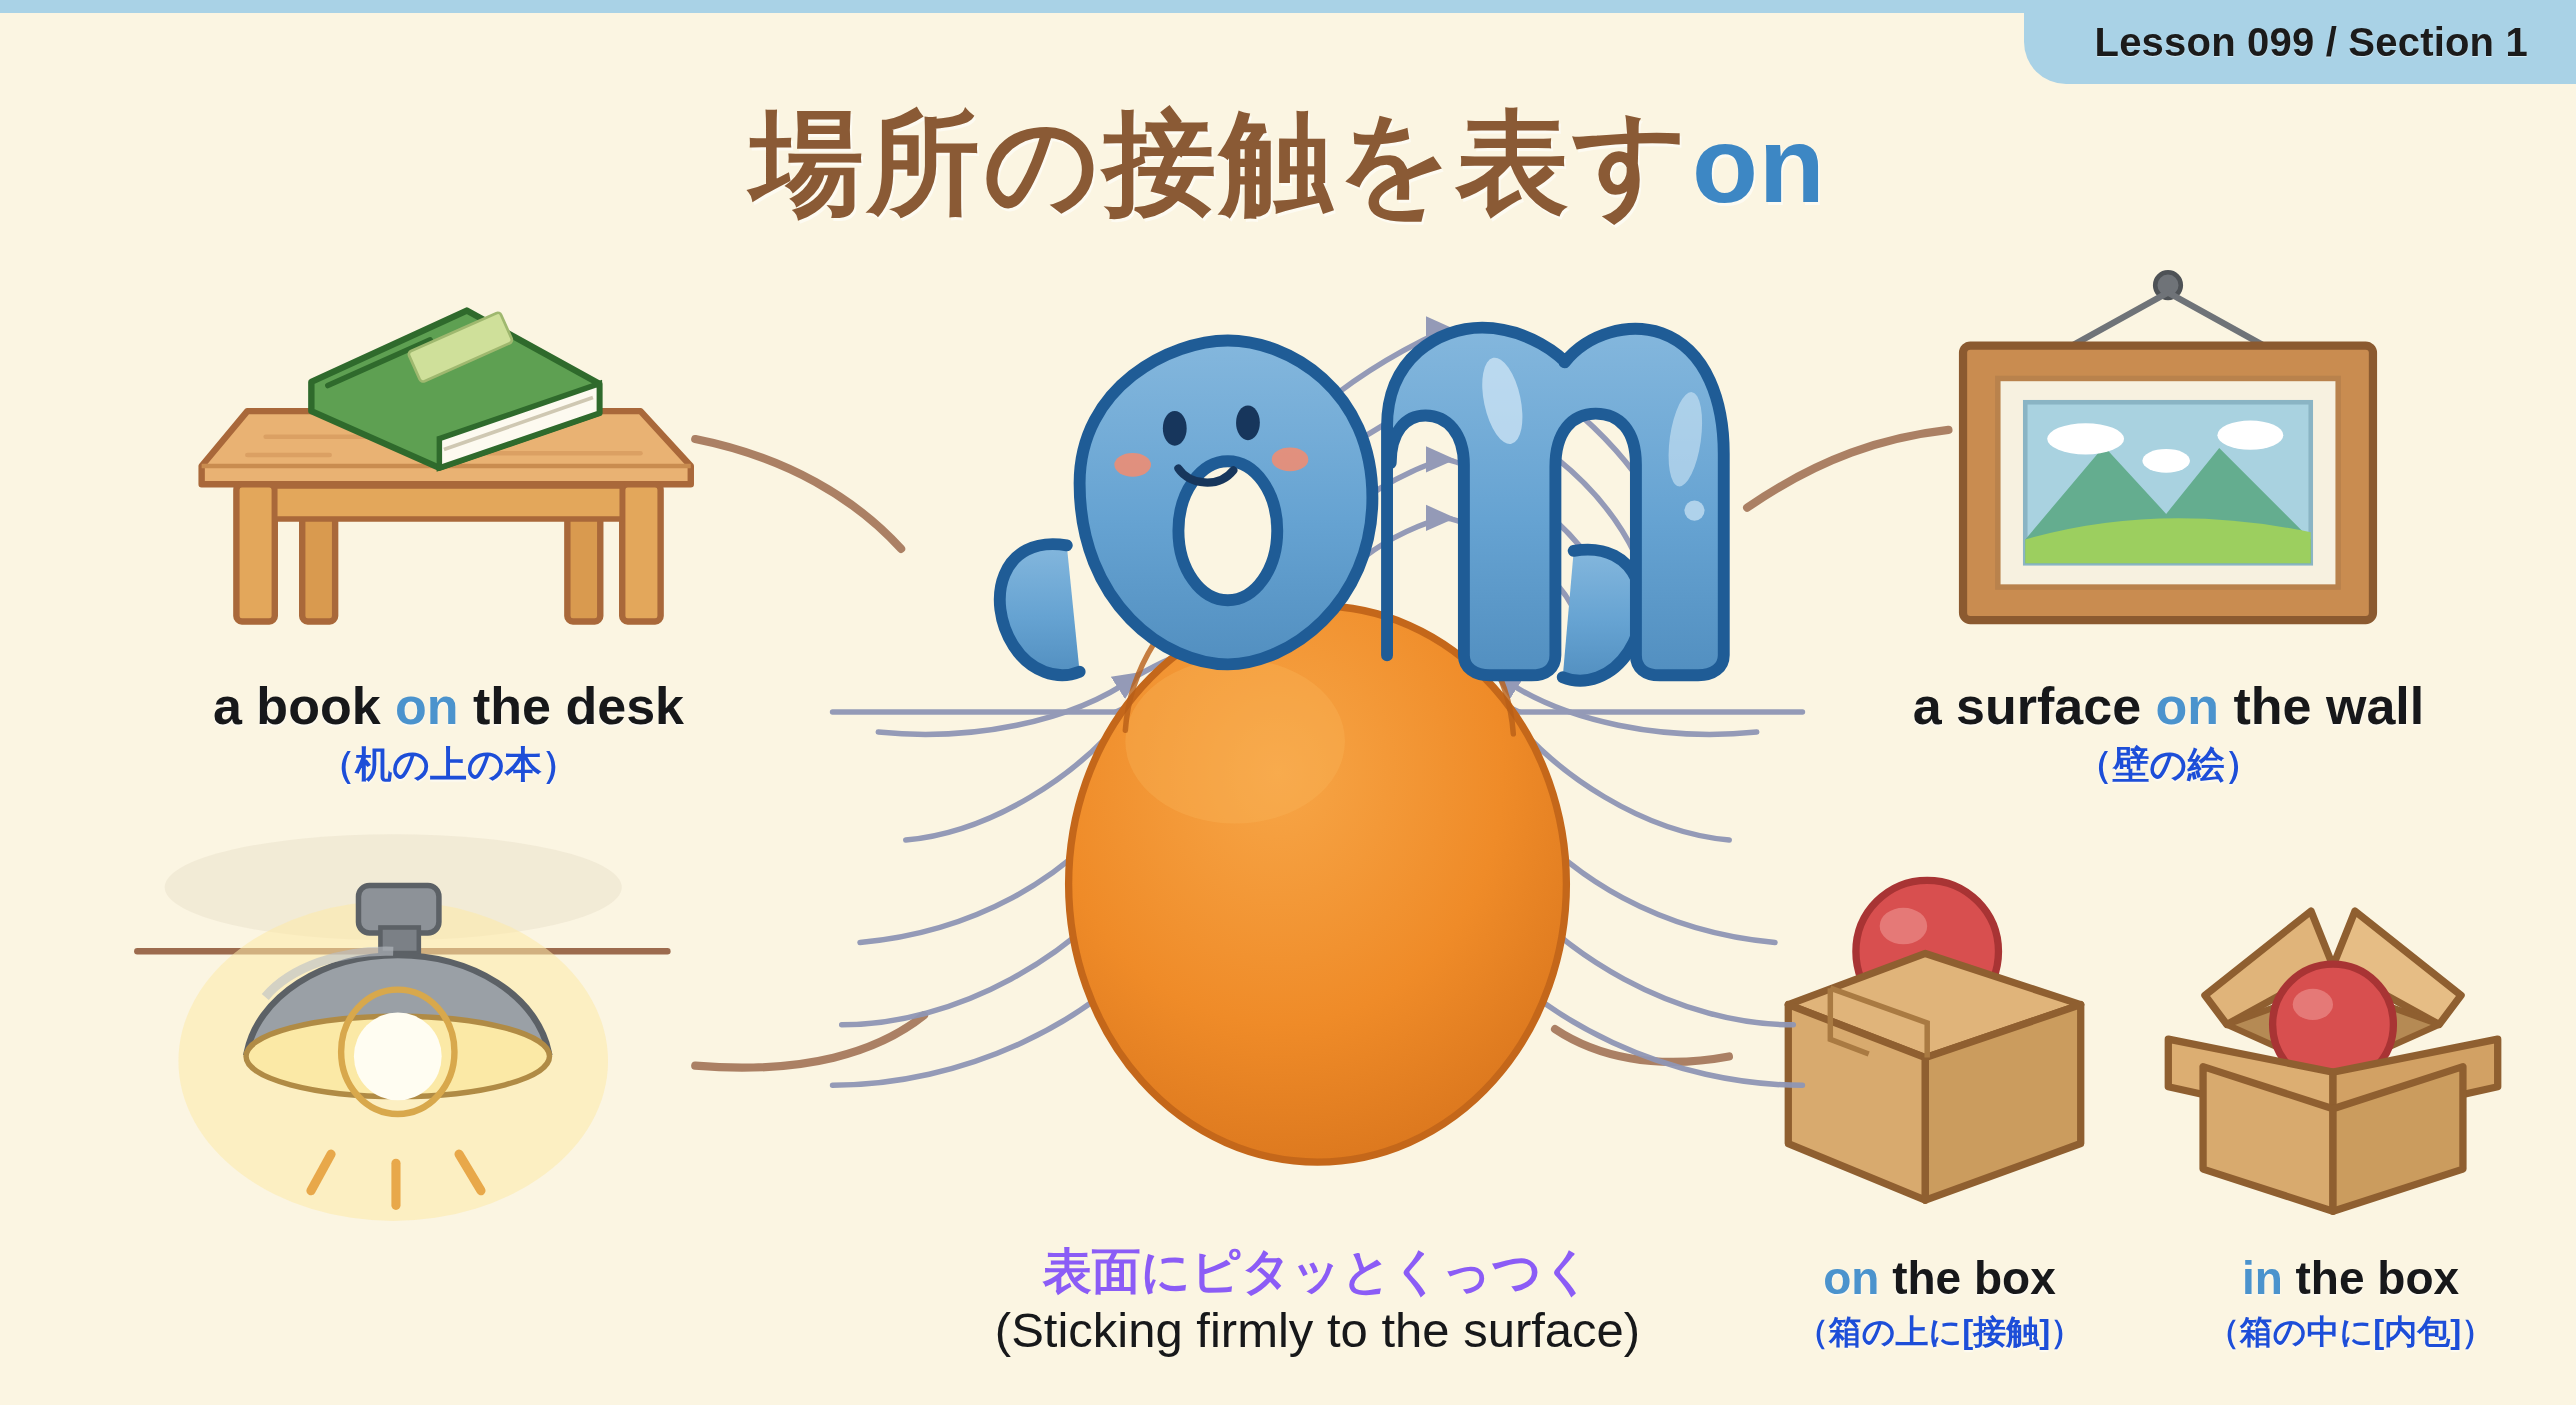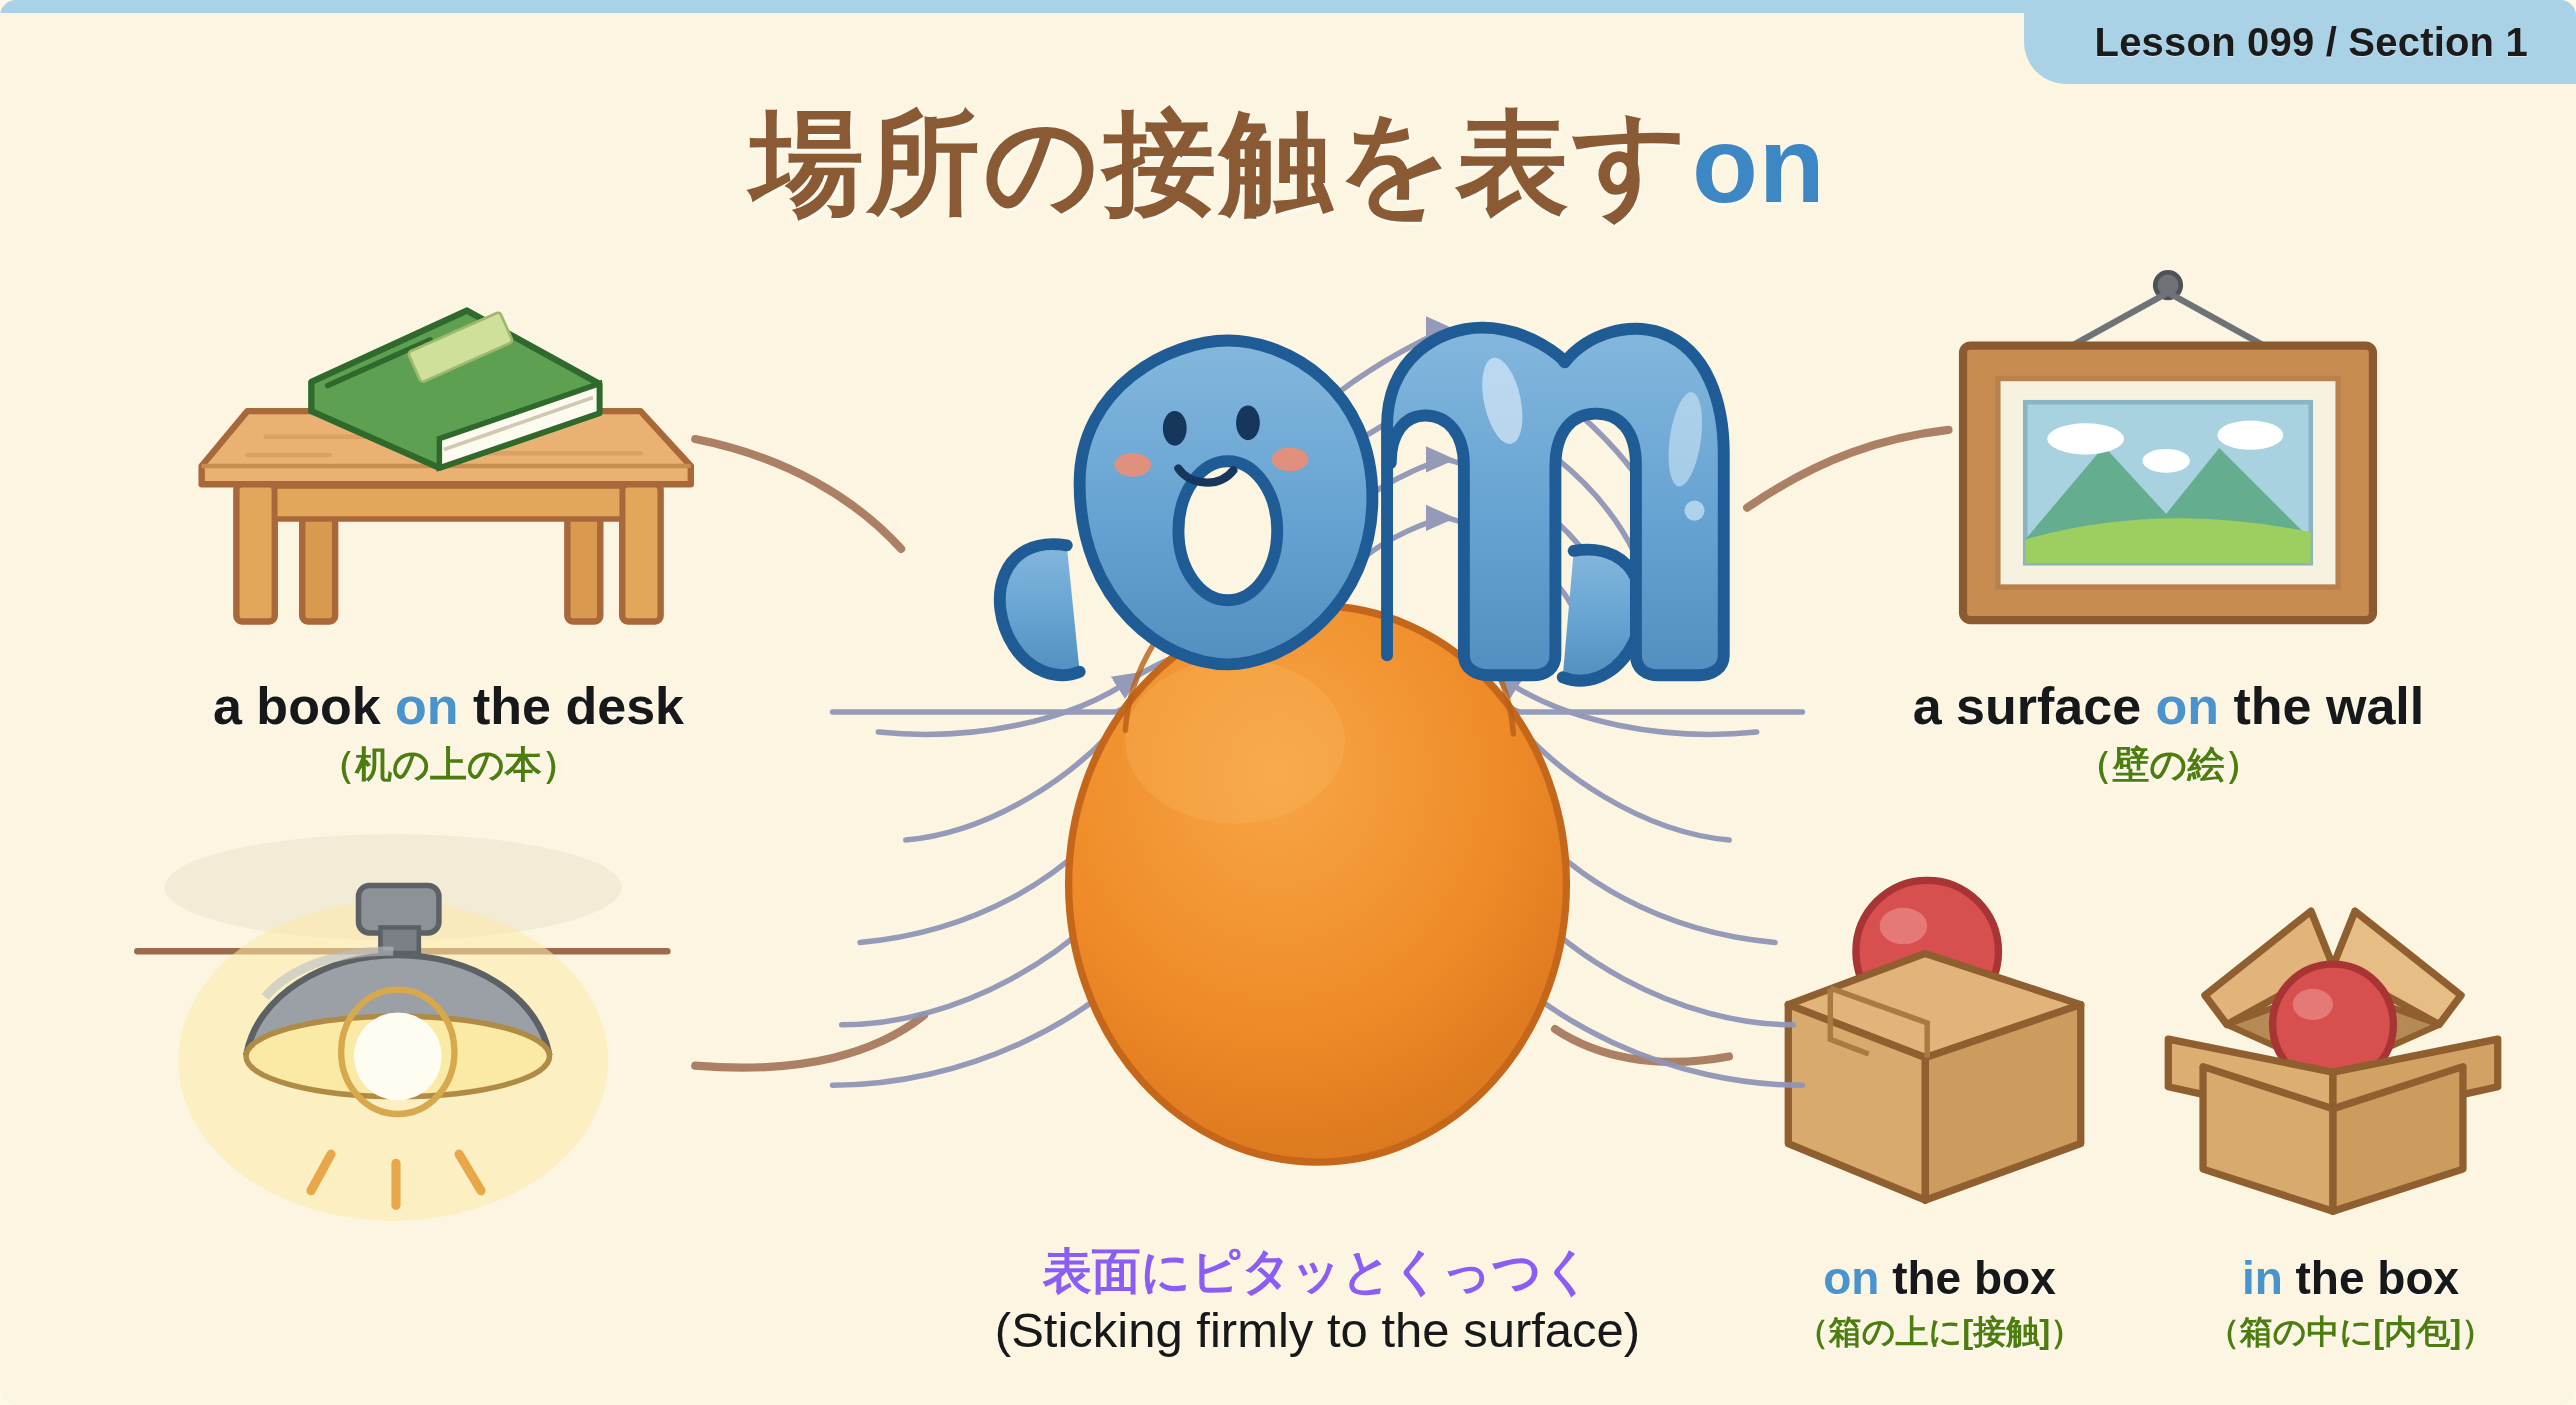--- a/index.html
+++ b/index.html
@@ -7,21 +7,20 @@
     padding: 0;
     background: #fdf8e8;
   }
   #page {
     position: relative;
     width: 2576px;
     height: 1405px;
     background: #fbf5e2;
     overflow: hidden;
     font-family: "Liberation Sans", sans-serif;
-    border-radius: 16px;
   }
   
   .top-strip {
     position: absolute;
     top: 0; left: 0;
     width: 2576px;
     height: 12.8px;
     background: #a9d2e6;
   }
   .lesson-badge {
@@ -81,21 +80,21 @@
     font-weight: bold;
     color: #17181a;
     white-space: nowrap;
     text-shadow: 0 1.8px 1.8px rgba(255,255,255,.6);
   }
   .cap-main .hl { color: #4b93cd; }
   .cap-sub {
     margin-top: 9.1px;
     font-size: 37px;
     font-weight: bold;
-    color: #4d7c0f;
+    color: #1d4ed8;
     white-space: nowrap;
     text-shadow: 0 1.8px 1.8px rgba(255,255,255,.6);
   }
   .cap-center-main {
     font-size: 49px;
     font-weight: bold;
     color: #8b5cf6;
     white-space: nowrap;
   }
   .cap-center-sub {

